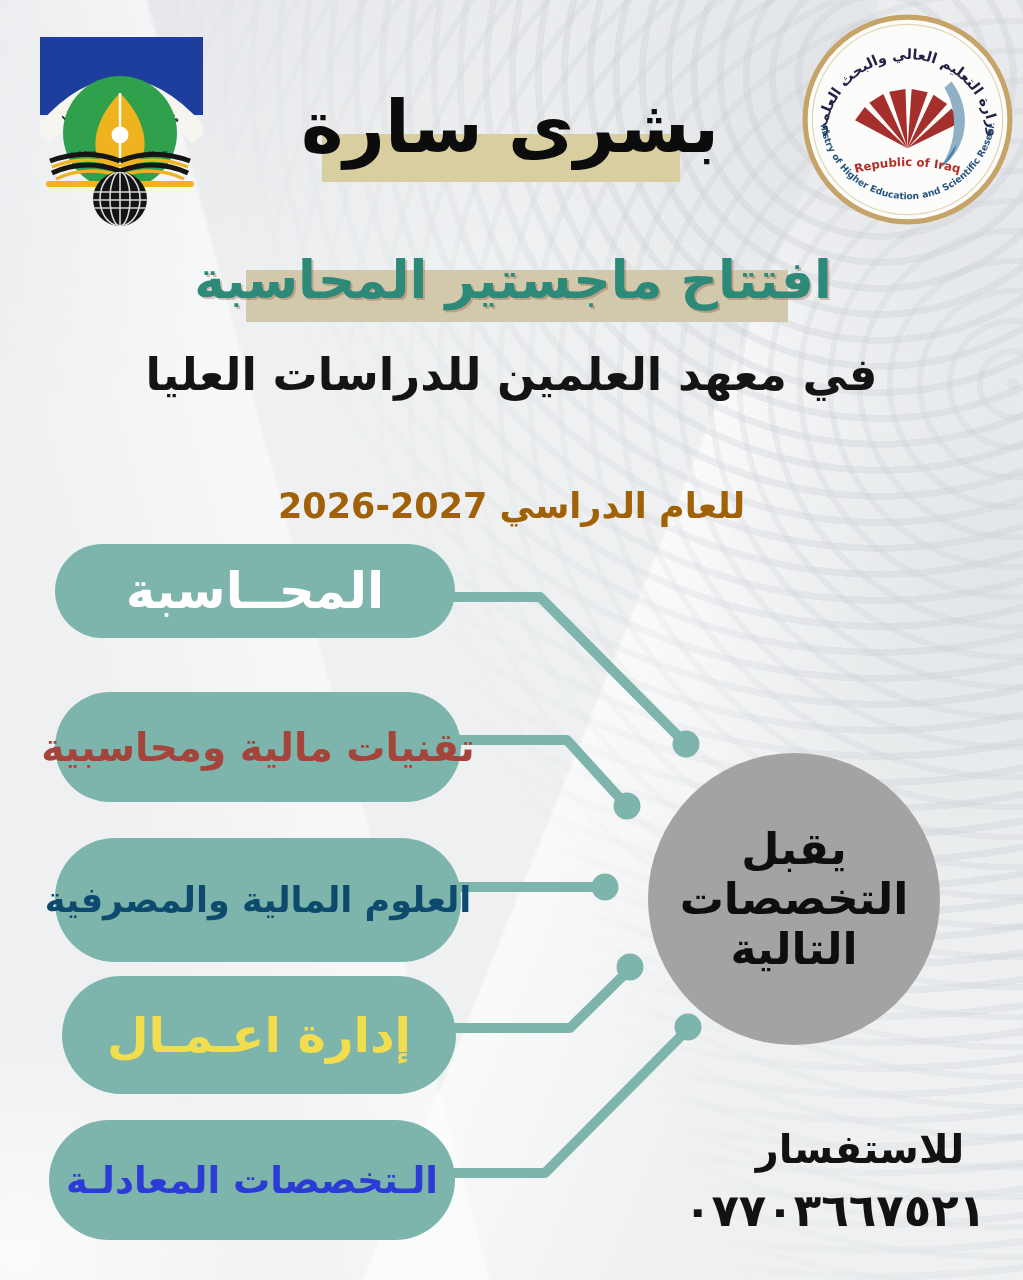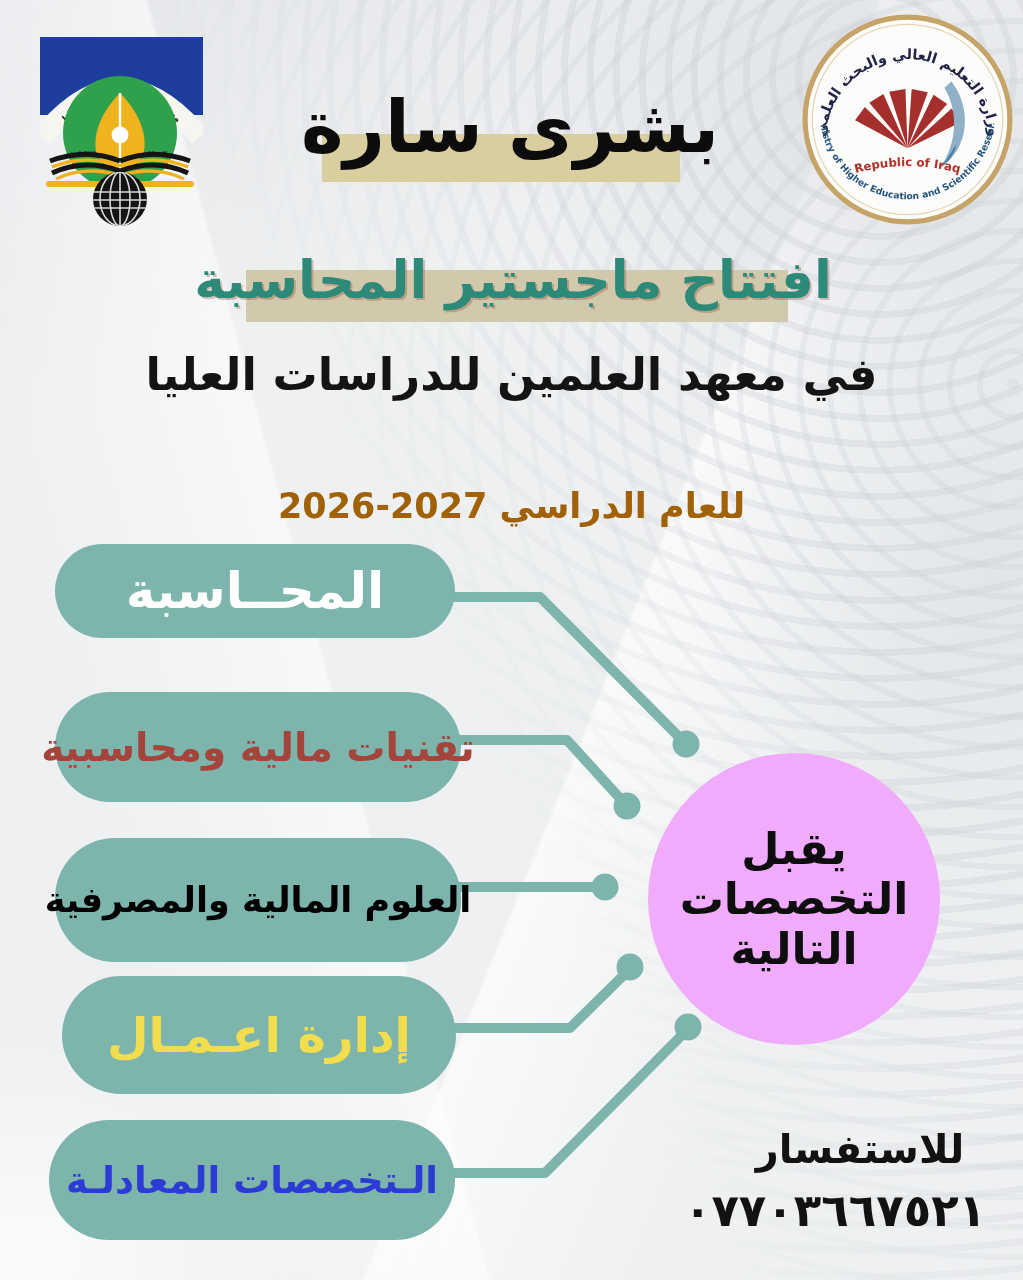--- a/index.html
+++ b/index.html
@@ -51,21 +51,21 @@
   }
   .pill-1{left:55px;  top:544px; width:400px; height:94px; font-size:50px;}
   .pill-2{left:55px;  top:692px; width:406px; height:110px; font-size:39px;}
   .pill-3{left:55px;  top:838px; width:406px; height:124px; font-size:35px;}
   .pill-4{left:62px;  top:976px; width:394px; height:118px; font-size:48px;}
   .pill-5{left:49px;  top:1120px; width:406px; height:120px; font-size:37px;}
 
   
   .accept-circle{
     left:648px; top:753px; width:292px; height:292px; border-radius:50%;
-    background:#f0abfc; display:flex; flex-direction:column; align-items:center; justify-content:center;
+    background:#a3a3a3; display:flex; flex-direction:column; align-items:center; justify-content:center;
     color:#0e0e0e; font-weight:bold; font-size:44px; line-height:1.14; text-align:center; z-index:2;
   }
 
   .connectors{left:0; top:0; z-index:1;}
 
   .inquiry-label{left:700px; top:1126px; width:320px; font-size:40px; color:#121212; z-index:2;}
   .inquiry-phone{left:650px; top:1184px; width:370px; font-size:45px; color:#121212; letter-spacing:1px; z-index:2;}
 
   .logo-institute{left:40px; top:35px; width:163px; height:193px; z-index:3;}
   .logo-ministry{left:800px; top:12px; width:215px; height:215px; z-index:3;}
@@ -171,21 +171,21 @@
   <div class="abs title-main center bold rtl">بشرى سارة</div>
 
   <div class="abs hl-bar2"></div>
   <div class="abs title-inst center bold rtl">في معهد العلمين للدراسات العليا</div>
 
   <div class="abs title-sub center bold rtl">افتتاح ماجستير المحاسبة</div>
   <div class="abs title-year center bold rtl">للعام الدراسي 2027-2026</div>
 
   <div class="pill pill-1 rtl" style="color:#ffffff">المحــاسبة</div>
   <div class="pill pill-2 rtl" style="color:#a5443a">تقنيات مالية ومحاسبية</div>
-  <div class="pill pill-3 rtl" style="color:#000000">العلوم المالية والمصرفية</div>
+  <div class="pill pill-3 rtl" style="color:#0c4a6e">العلوم المالية والمصرفية</div>
   <div class="pill pill-4 rtl" style="color:#f2dd4e">إدارة اعـمـال</div>
   <div class="pill pill-5 rtl" style="color:#2c3bd6">الـتخصصات المعادلـة</div>
 
   <div class="abs accept-circle rtl">
     <span>يقبل</span>
     <span>التخصصات</span>
     <span>التالية</span>
   </div>
 
   <div class="abs inquiry-label center bold rtl">للاستفسار</div>

